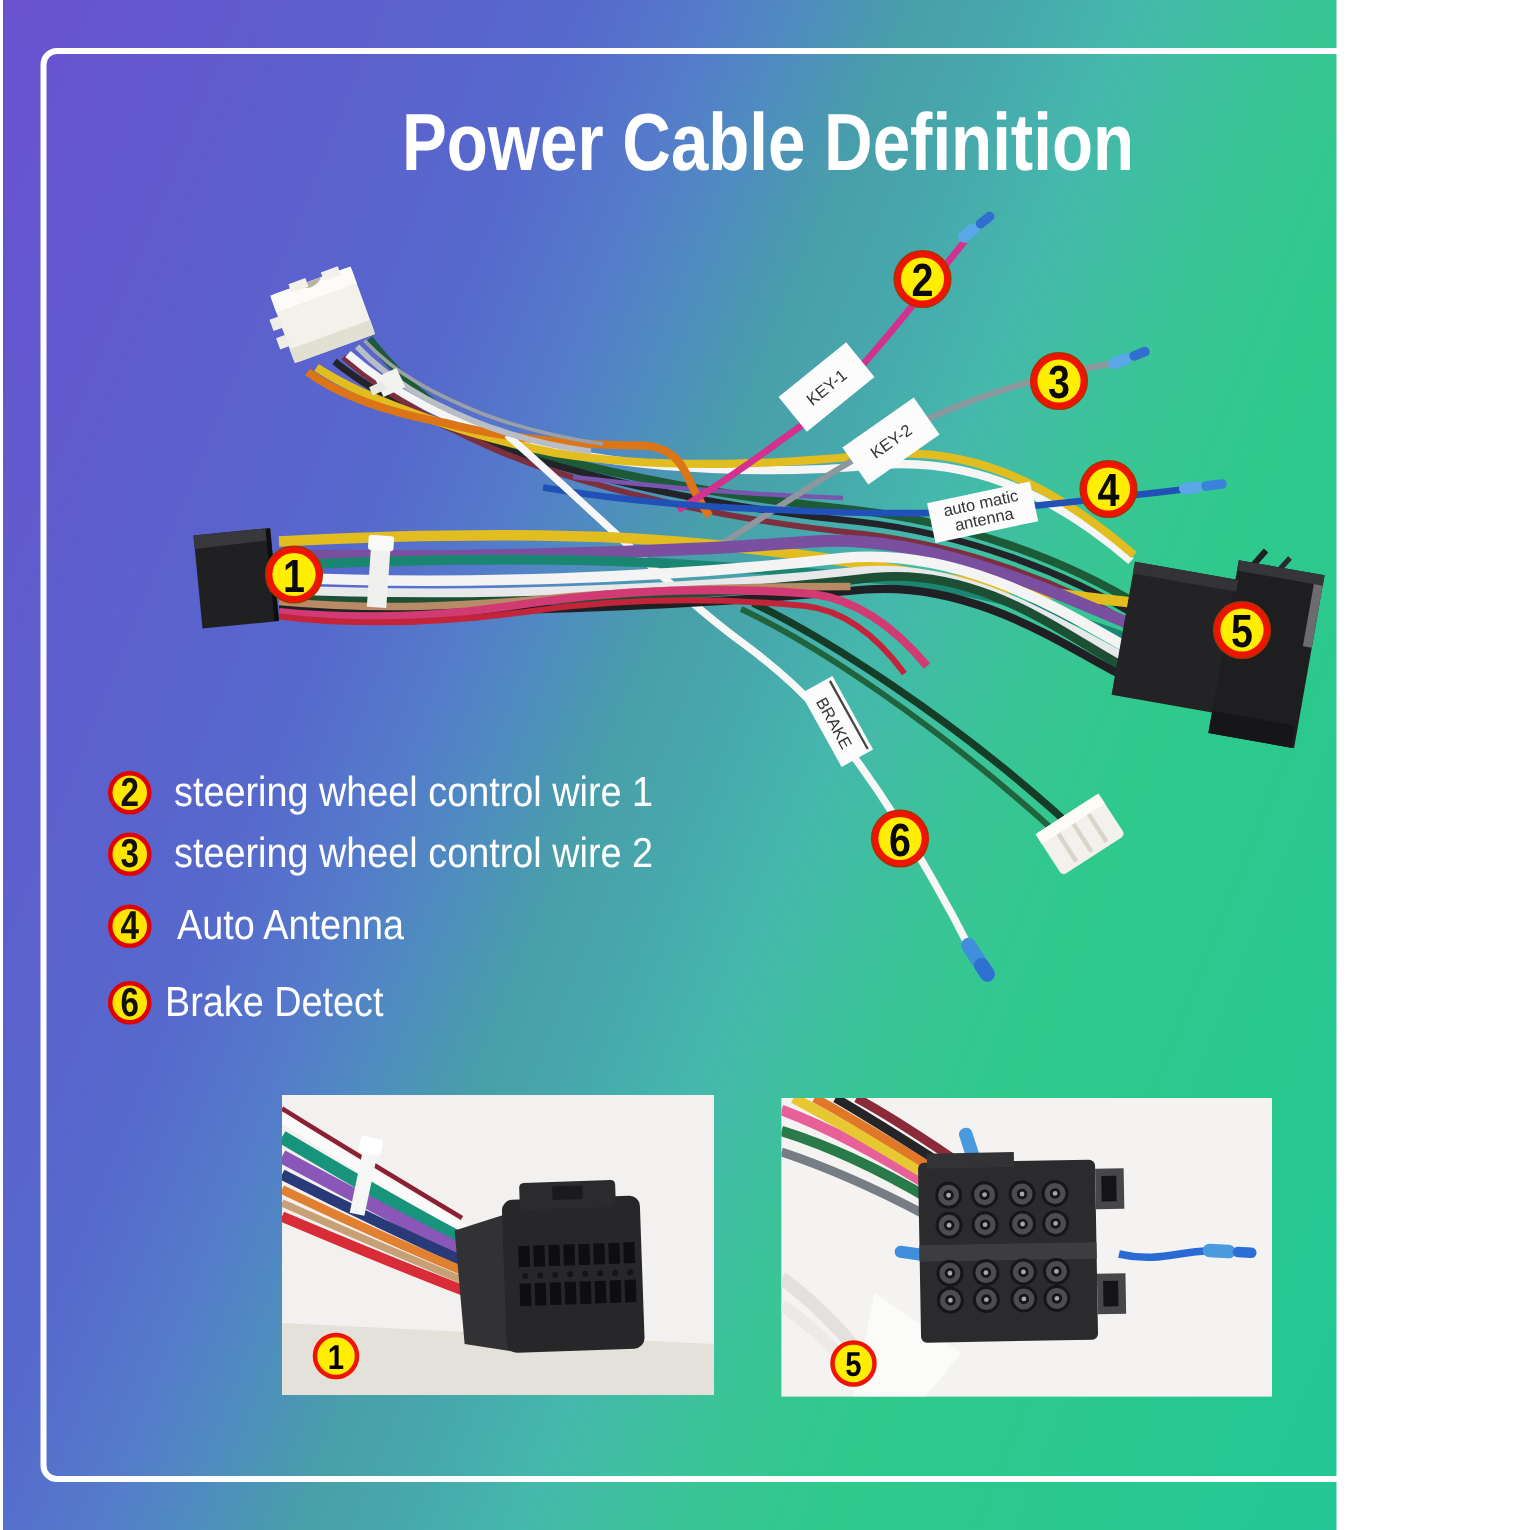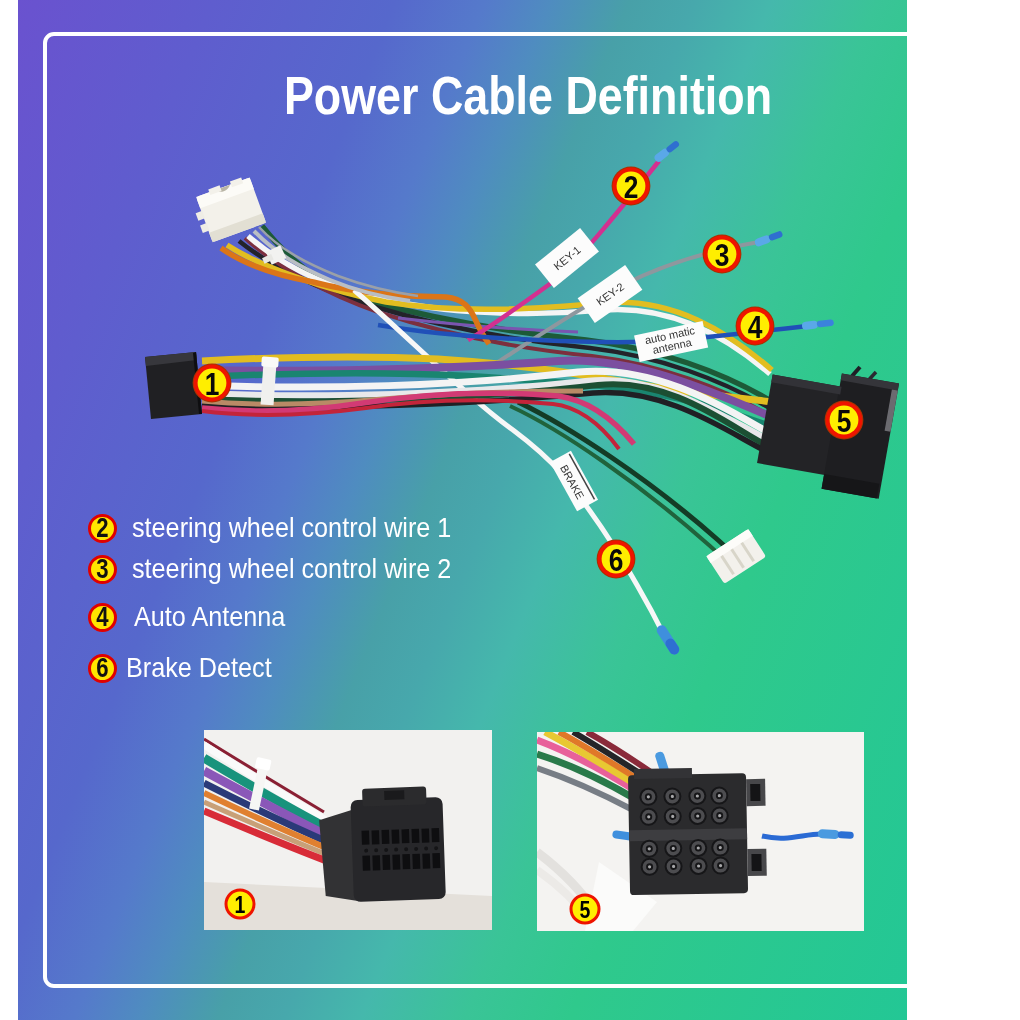--- a/index.html
+++ b/index.html
@@ -1,17 +1,17 @@
 <!DOCTYPE html>
 <html><head>
 <meta charset="utf-8">
 <style>
   html,body{margin:0;padding:0;}
   body{width:1020px;height:1020px;overflow:hidden;font-family:"Liberation Sans",sans-serif;}
-  .stage{position:absolute;left:18px;top:0;width:889px;height:1020px;
+  .stage{position:absolute;left:2px;top:0;width:889px;height:1020px;
     background:linear-gradient(112deg,#6a52cf 0%,#5f5dce 15%,#5668cc 29%,#557acb 36%,#4f8cc0 41%,#48a0a8 47%,#47a8ac 52%,#45b8ac 58%,#3ac497 66%,#2fc98c 74%,#23c795 100%);}
   .frame{position:absolute;left:25px;top:32px;width:966px;height:956px;border:4px solid #fff;border-radius:11px;box-sizing:border-box;}
   .title{position:absolute;left:0;top:64px;width:1020px;text-align:center;color:#fff;
     font-size:54px;font-weight:bold;letter-spacing:0px;transform:scaleX(0.83);transform-origin:510px 50%;}
   .row{position:absolute;display:flex;align-items:center;color:#fff;}
   .num{display:inline-flex;align-items:center;justify-content:center;flex:none;
     background:#ffe600;border:3px solid #e00000;border-radius:50%;color:#111;
     font-weight:bold;box-sizing:border-box;}
   .num.s{width:29px;height:29px;font-size:27px;}
   .num.s i{font-style:normal;display:inline-block;transform:scaleX(0.82);}

